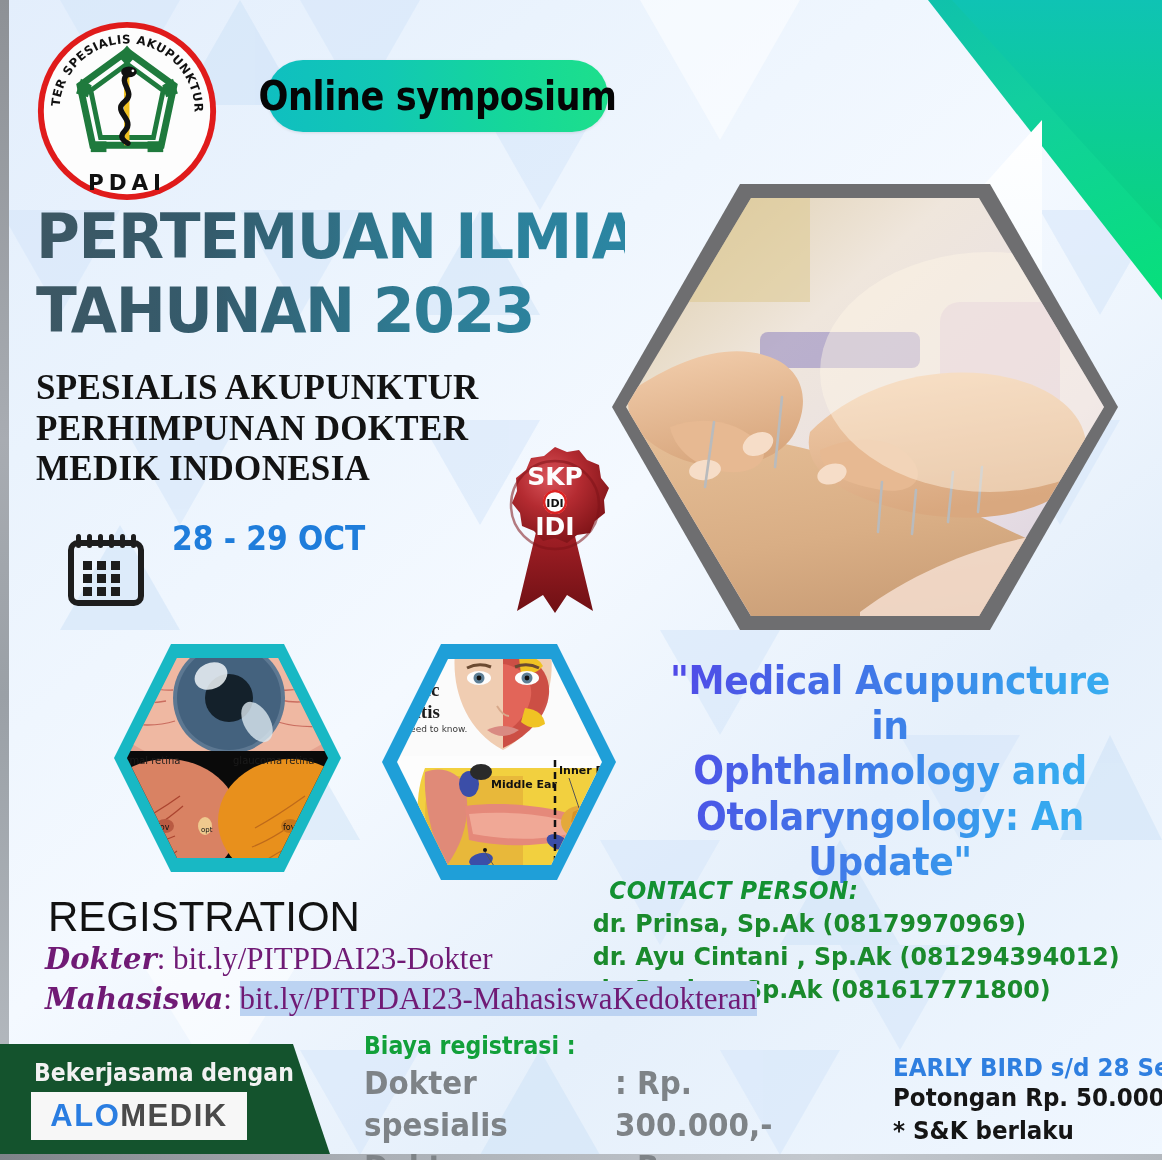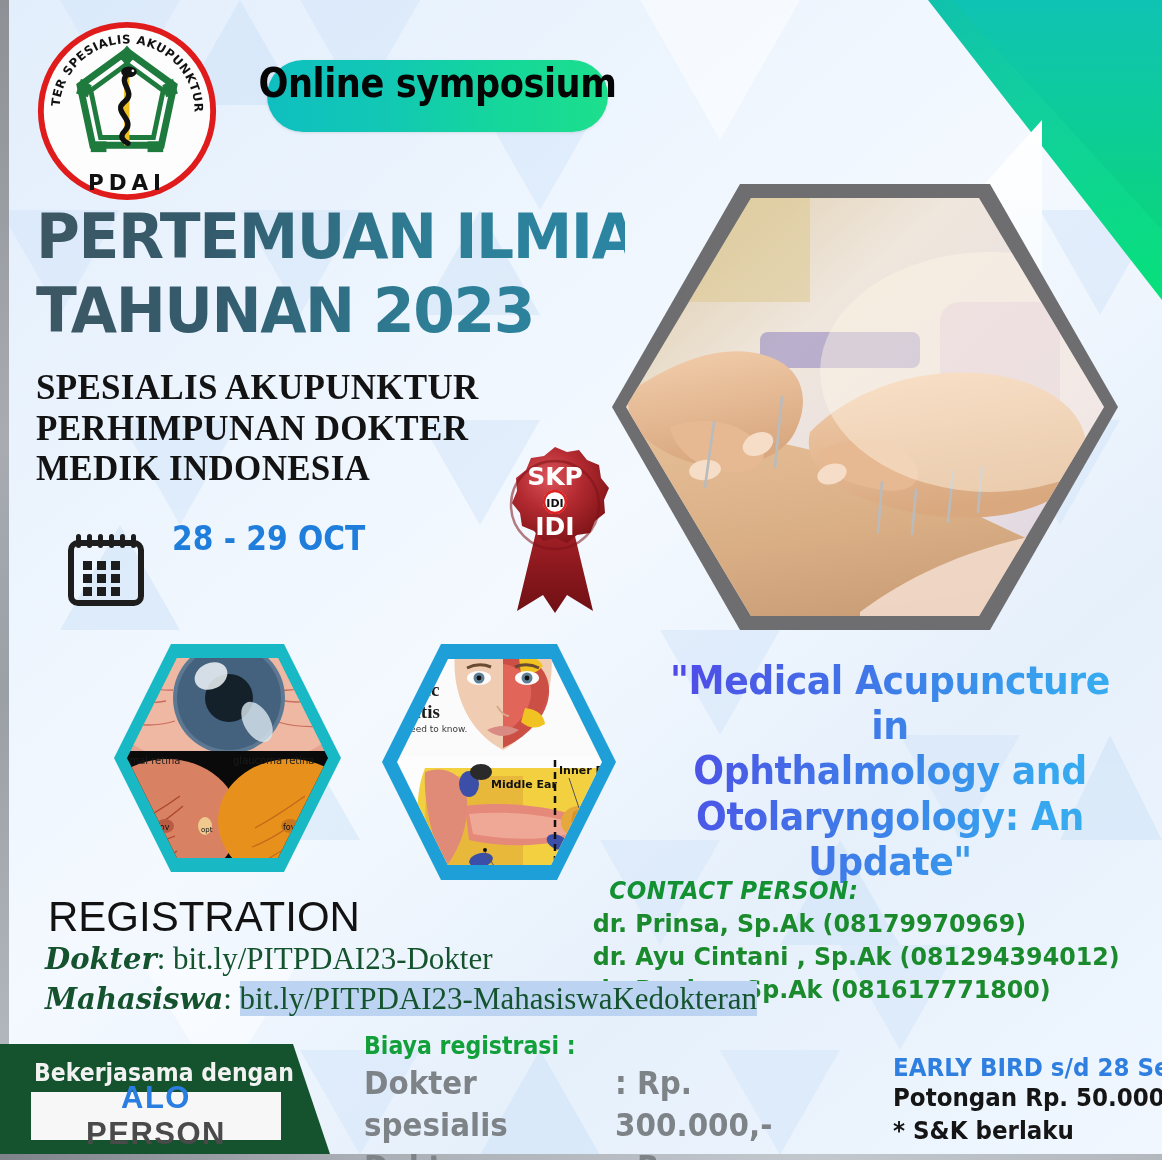--- a/index.html
+++ b/index.html
@@ -50,21 +50,21 @@
   
   .logo-wrap{
     position:absolute; left:34px; top:16px; width:186px; height:190px; z-index:8;
   }
   
   .pill{
     position:absolute; left:267px; top:60px;
     width:341px; height:72px;
     border-radius:36px;
     background:linear-gradient(90deg,#0fbfc0 0%,#12c8b4 35%,#15d79a 70%,#1ddf8c 100%);
-    display:flex; justify-content:center;
+    display:flex; align-items:center; justify-content:center;
     z-index:9;
     box-shadow:0 1px 3px rgba(0,0,0,.10);
   }
   .pill span{
     font-family:"DejaVu Sans", sans-serif;
     font-weight:700;
     font-size:40px;
     color:#050505;
     letter-spacing:-.5px;
     transform:scaleX(.88);
@@ -157,21 +157,21 @@
   
   .reg-title{
     position:absolute; left:48px; top:893px; z-index:8;
     font-family:"Liberation Sans", sans-serif;
     font-weight:400; font-size:42px;
     color:#121212; letter-spacing:0px;
   }
   .reg-line{
     position:absolute; left:45px; z-index:8;
     font-family:"Liberation Serif", serif;
-    font-size:31px; color:#14532d;
+    font-size:31px; color:#701a75;
     white-space:nowrap;
     text-align:right;
   }
   .reg-line b{
     font-family:"DejaVu Serif", serif;
     font-weight:700; font-style:italic;
     font-size:29px;
   }
   .reg-1{ top:941px; }
   .reg-2{ top:981px; }
@@ -183,22 +183,22 @@
     clip-path:polygon(0 0, 293px 0, 330px 110px, 0 110px);
   }
   .dark-banner .bk{
     position:absolute; left:34px; top:14px;
     font-family:"DejaVu Sans", sans-serif;
     font-weight:700; font-size:25px; color:#f2f2f2;
     transform:scaleX(.88); transform-origin:left;
     white-space:nowrap;
   }
   .alo-box{
-    position:absolute; left:31px; top:48px; width:250px; height:48px;
-    background:#f7f7f7; display:flex; align-items:center; justify-content:center;flex-direction:column;
+    position:absolute; left:31px; top:48px; width:216px; height:48px;
+    background:#f7f7f7; display:flex; align-items:center; justify-content:center;
   }
   .alo-box span{
     font-family:"Liberation Sans", sans-serif;
     font-weight:700; font-size:31px; letter-spacing:1.5px;
   }
   .alo-a{ color:#2a7de1; }
   .alo-b{ color:#4a4a4a; }
   
   .fees{ position:absolute; left:364px; top:1032px; z-index:8; }
   .fees .fee-head{
@@ -584,17 +584,17 @@
   <div class="early">
     <div class="eb-head">EARLY BIRD s/d 28 Sept:</div>
     <div class="eb-line">Potongan Rp. 50.000,-</div>
     <div class="eb-line">* S&amp;K berlaku</div>
   </div>
 
   <div class="dark-banner">
     <div class="bk">Bekerjasama dengan</div>
     <div class="alo-box">
       <span class="alo-a">ALO</span>
-        <span class="alo-b">PERSON</span>
+        <span class="alo-b">MEDIK</span>
     </div>
   </div>
 
 </div>
 
 </body></html>

